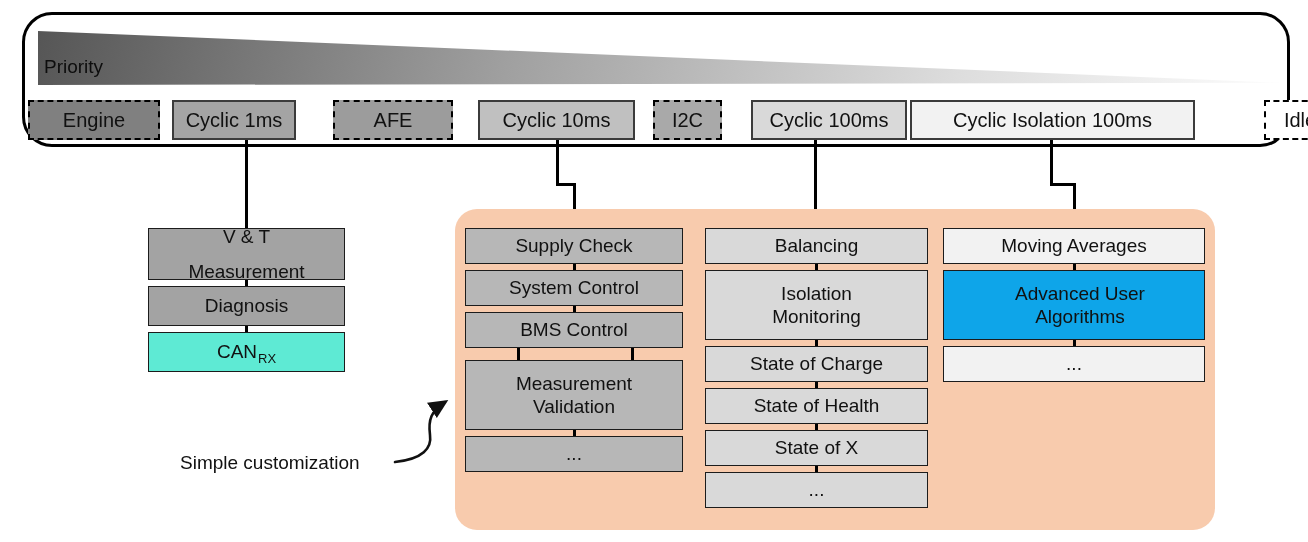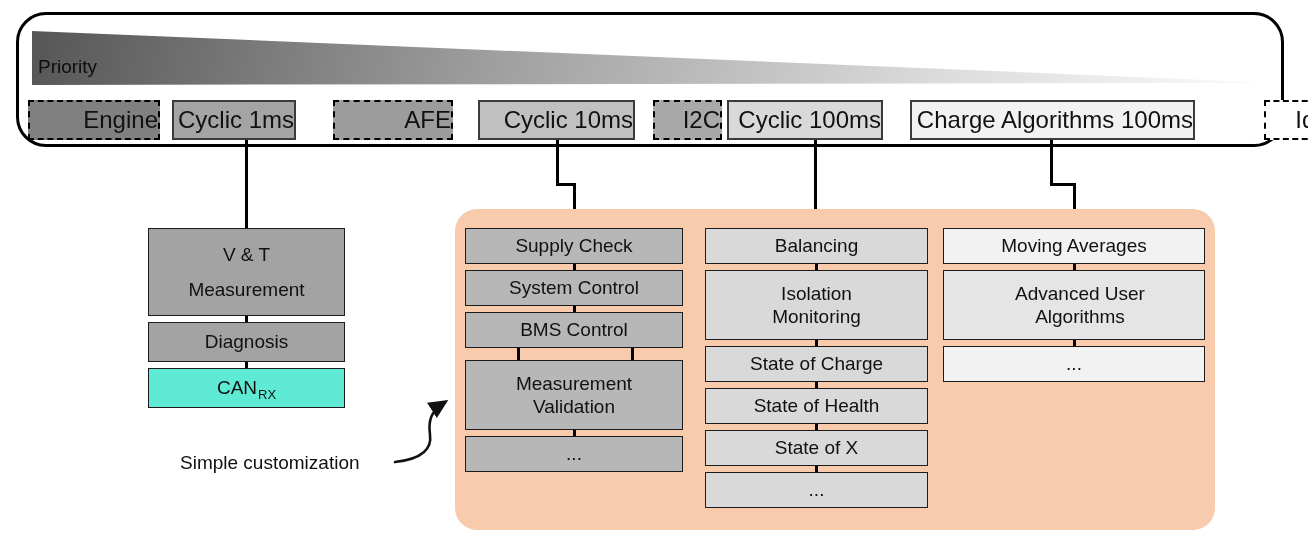--- a/index.html
+++ b/index.html
@@ -2,53 +2,53 @@
 <html><head>
 <meta charset="utf-8">
 <style>
   html,body { margin:0; padding:0; background:#ffffff; }
   .stage {
     position:relative; width:1308px; height:542px; background:#ffffff;
     font-family:"Liberation Sans", sans-serif; color:#111111; overflow:hidden;
   }
   
   .panel {
-    position:absolute; left:16px; top:12px; width:1268px; height:135px;
+    position:absolute; left:22px; top:12px; width:1268px; height:135px;
     border:3px solid #000000; border-radius:30px; background:#ffffff; box-sizing:border-box;
   }
   .wedge {
     position:absolute; left:35px; top:28px; width:1245px; height:54px;
     clip-path:polygon(0 0, 100% 96%, 0 100%);
     background:linear-gradient(103deg, #565656 0%, #a0a0a0 38%, #dddddd 74%, #fbfbfb 99%);
   }
   .priority-label { position:absolute; left:41px; top:53px; font-size:19px; color:#0d0d0d; }
   .tbox {
     position:absolute; top:100px; height:40px; box-sizing:border-box;
-    display:flex; align-items:center; justify-content:flex-end; font-size:24px;
+    display:flex; align-items:center; justify-content:center; font-size:20px;
   }
   .tbox.solid  { border:2px solid #3b3b3b; }
   .tbox.dashed { border:2.5px dashed #000000; }
   
   .vline { position:absolute; width:3px; background:#000000; }
   .hline { position:absolute; height:3px; background:#000000; }
   
   .orange {
     position:absolute; left:455px; top:209px; width:760px; height:321px;
     background:#f8cbad; border-radius:22px;
   }
   
   .col { position:absolute; display:flex; flex-direction:column; }
   .cbox {
     border:1.5px solid #1c1c1c; box-sizing:border-box; text-align:center; line-height:1.22;
     display:flex; flex-direction:column; align-items:center; justify-content:center; font-size:19px;
   }
   .h1 { height:36px; flex:none; }
   .h2 { height:70px; flex:none; }
   .h1b { height:40px; flex:none; }
-  .h2b { height:88px; flex:none;gap:12px; }
+  .h2b { height:52px; flex:none;gap:12px; }
   .tick { width:3px; height:6px; background:#000000; align-self:center; flex:none; }
   .tickrow { height:6px; position:relative; flex:none; }
   .tickrow .tick { position:absolute; top:0; }
   .boxrow { display:flex; height:38px; flex:none; }
   .spacer { width:10px; flex:none; }
   .line { display:block; }
   .subscript { font-size:13px; position:relative; top:5px; margin-left:1px; }
   
   .annotation { position:absolute; left:180px; top:452px; font-size:19px; color:#111111; white-space:nowrap; }
   .arrow-svg { position:absolute; left:383px; top:390px; width:85px; height:85px; }
@@ -71,25 +71,25 @@
   </div>
   <div class="tbox dashed" style="left: 333px; width: 120px; background-color: rgb(156, 156, 156);">
     <span>AFE</span>
   </div>
   <div class="tbox solid" style="left: 478px; width: 157px; background-color: rgb(192, 192, 192);">
     <span>Cyclic 10ms</span>
   </div>
   <div class="tbox dashed" style="left: 653px; width: 69px; background-color: rgb(169, 169, 169);">
     <span>I2C</span>
   </div>
-  <div class="tbox solid" style="left: 727px; width: 156px; background-color: rgb(217, 217, 217);">
+  <div class="tbox solid" style="left: 751px; width: 156px; background-color: rgb(217, 217, 217);">
     <span>Cyclic 100ms</span>
   </div>
   <div class="tbox solid" style="left: 910px; width: 285px; background-color: rgb(242, 242, 242);">
-    <span>Charge Algorithms 100ms</span>
+    <span>Cyclic Isolation 100ms</span>
   </div>
   <div class="tbox dashed" style="left: 1264px; width: 72px; background-color: rgb(255, 255, 255);">
     <span>Idle</span>
   </div>
 
   <div class="vline" style="left:245px; top:140px; height:88px;"></div>
   <div class="vline" style="left:556px; top:140px; height:46px;"></div>
   <div class="hline" style="left:556px; top:183px; width:20px;"></div>
   <div class="vline" style="left:573px; top:183px; height:46px;"></div>
   <div class="vline" style="left:814px; top:140px; height:89px;"></div>
@@ -169,21 +169,21 @@
     <div class="cbox h1" style="background-color: rgb(217, 217, 217);">
       <span>...</span>
     </div>
   </div>
 
   <div class="col" style="left:943px; top:228px; width:262px;">
     <div class="cbox h1" style="background-color: rgb(242, 242, 242);">
       <span>Moving Averages</span>
     </div>
     <div class="tick"></div>
-    <div class="cbox h2" style="background-color: #e5e5e5; padding-left: 12px;">
+    <div class="cbox h2" style="background-color: #0ea5e9; padding-left: 12px;">
       <span class="line">Advanced User</span>
       <span class="line">Algorithms</span>
     </div>
     <div class="tick"></div>
     <div class="cbox h1" style="background-color: rgb(242, 242, 242);">
       <span>...</span>
     </div>
   </div>
 
   <span class="annotation">Simple customization</span>

